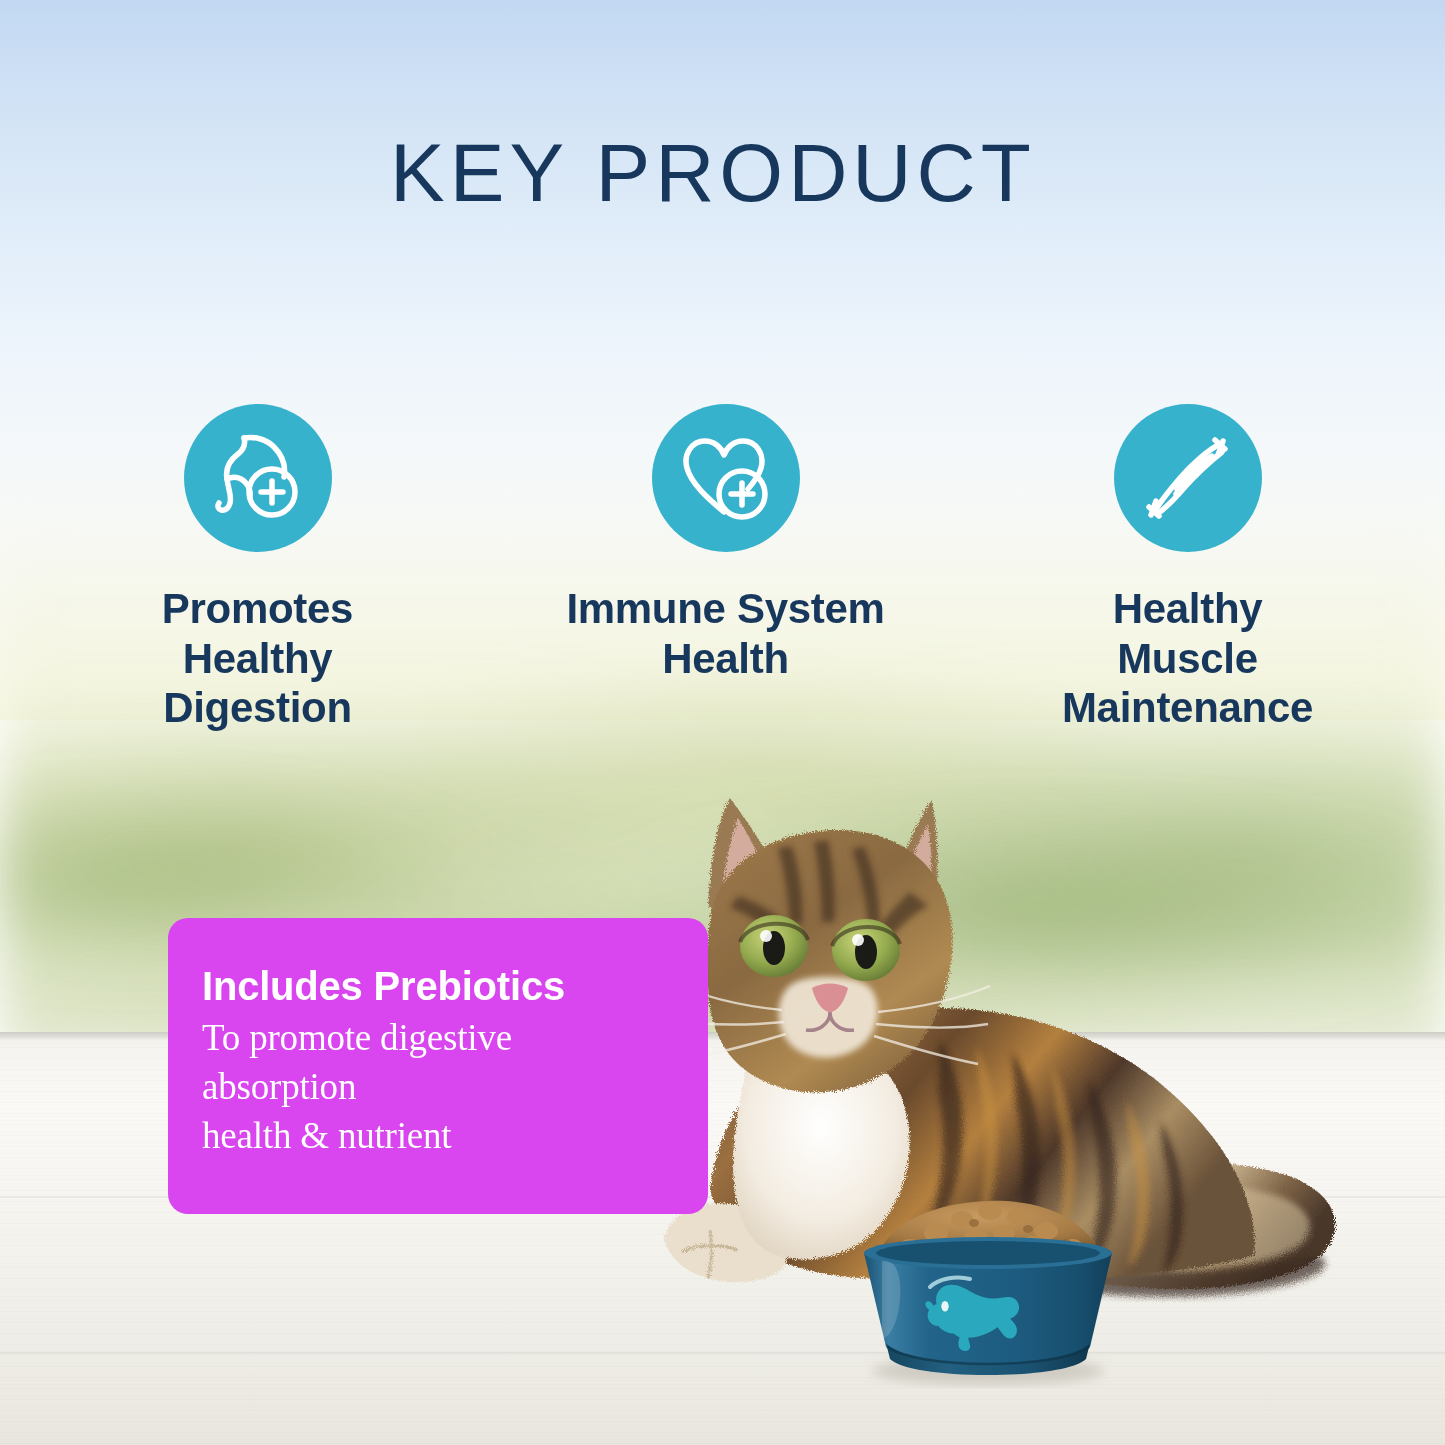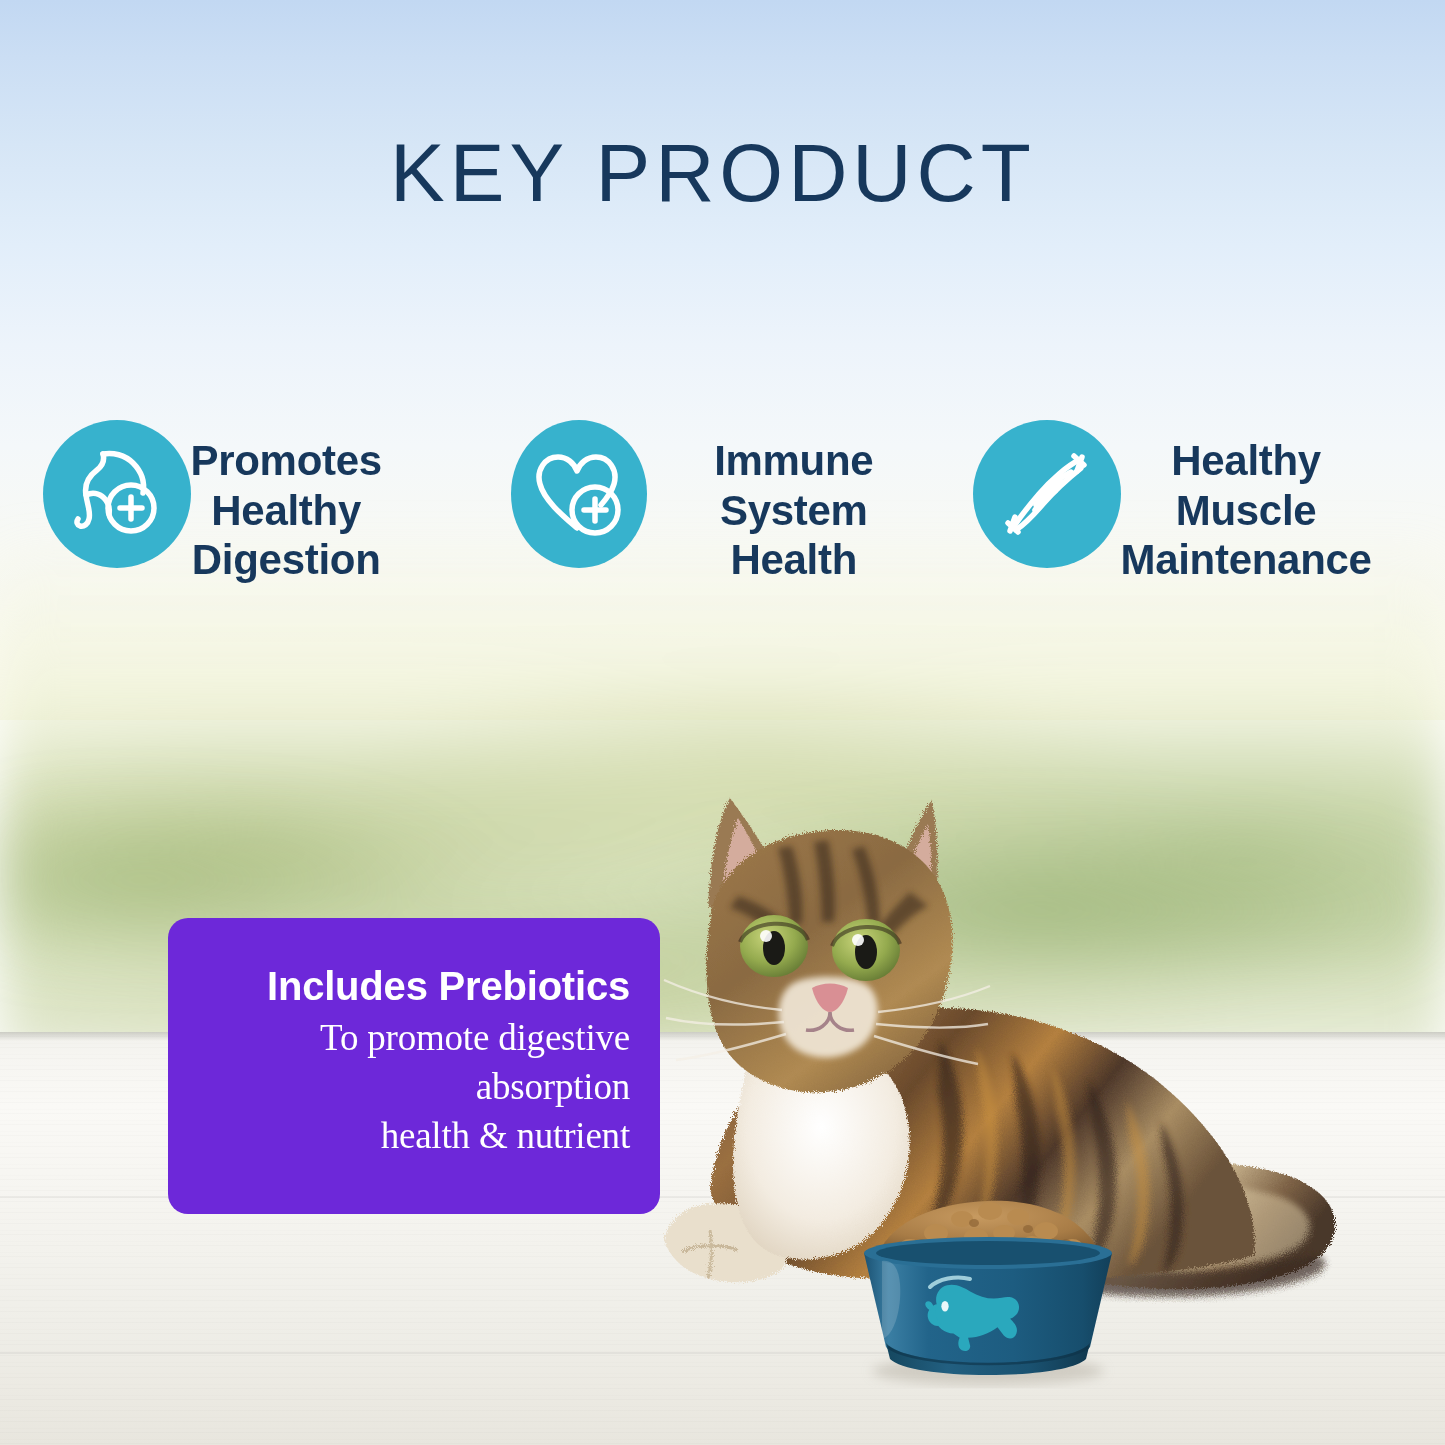--- a/index.html
+++ b/index.html
@@ -81,43 +81,43 @@
   .dash {
     display:inline-block; width:52px; height:4px; background:#17385c;
     vertical-align:middle; position:relative; top:-12px; margin:0 22px;
   }
 
   
   .benefits {
     position:absolute; left:0; top:404px; width:1445px;
     display:flex; justify-content:center; align-items:flex-start;
   }
-  .benefit { width:430px; display:flex; flex-direction:row; align-items:center; }
+  .benefit { width:430px; display:flex; flex-direction:column; align-items:center; }
   .benefit.b1 { margin-right:38px; }
   .benefit.b2 { margin-right:32px; }
 
   .icon-circle {
     width:148px; height:148px; border-radius:50%;
     background:#37b2cd; display:flex; align-items:center; justify-content:center;
   }
   .icon-circle svg { display:block; }
 
   .benefit-label {
     margin-top:32px; color:#17385c;
     font-size:42px; font-weight:700; line-height:1.18;
     text-align:center; letter-spacing:-0.3px;
   }
 
   
   .callout {
     position:absolute; left:168px; top:918px;
-    width:492px; height:296px;
-    background:#6d28d9; border-radius:20px;
+    width:540px; height:296px;
+    background:#d946ef; border-radius:20px;
     padding:44px 30px 0 34px;
-    text-align:right; color:#ffffff;
+    color:#ffffff;
   }
   .callout-title {
     font-size:40px; font-weight:700; line-height:1.2;
     margin-bottom:4px; letter-spacing:-0.2px;
   }
   .callout-body {
     font-size:37px; font-weight:400; line-height:1.32;
     letter-spacing:-0.2px;
     font-family:Liberation Serif, serif;
   }

